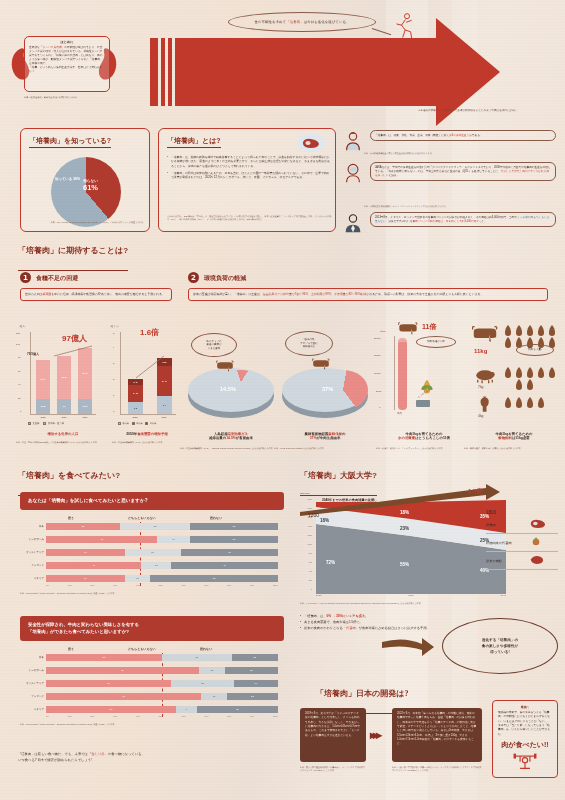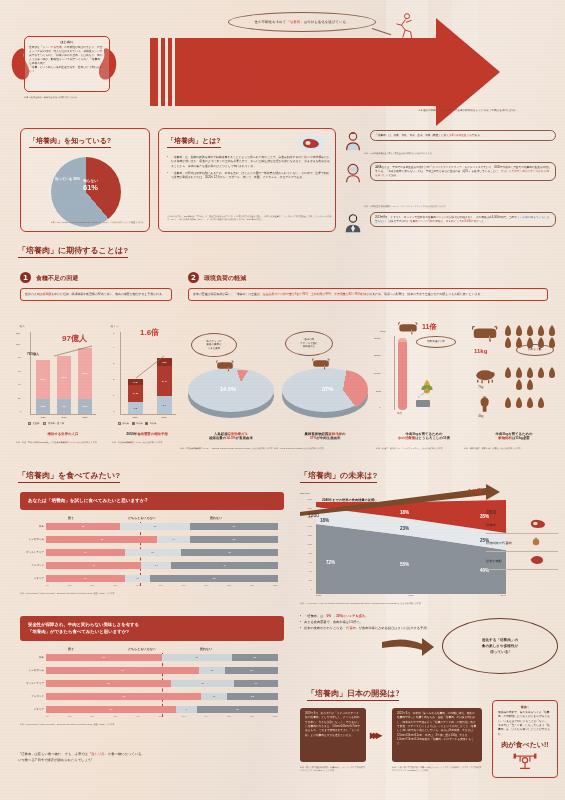--- a/index.html
+++ b/index.html
@@ -58,21 +58,21 @@
   .intro-card p { font-size:2.7px; line-height:1.5; color:#4a3228; }
   .intro-card p .hl { color:#c0392b; }
   .intro-src { position:absolute; left:24px; top:96px; font-size:2.2px; color:#7a5a48; width:110px;}
 
   
   .card { position:absolute; border:1px solid #c0392b; border-radius:6px;
     background:rgba(255,255,255,.18); }
   .card-title { font-size:7.4px; font-weight:bold; color:#8c2f22;
     border-bottom:1.4px solid #8c2f22; display:inline-block; padding-bottom:1px; }
   .sec-head { position:absolute; font-size:8px; font-weight:bold; color:#8c2f22;
-    border-bottom:1.6px solid #8c2f22; padding-bottom:1px; }
+    border-bottom:1.6px solid #8c2f22; padding-bottom:14px; }
 
   
   #know-card { left:20px; top:128px; width:130px; height:104px; }
   #know-card .card-title { margin:6px 0 0 8px; font-size:7px; }
   .pie-know { position:absolute; left:30px; top:28px; width:70px; height:70px; border-radius:50%;
     background: conic-gradient(from 0deg, #b03a2e 0deg 140deg, #9fb0bf 140deg 360deg);
     box-shadow: inset 0 0 0 0 #fff; }
   .pie-lab { position:absolute; color:#fff; font-weight:bold; text-align:center; }
   .pie-lab.know { left:34px; top:48px; font-size:3.4px; }
   .pie-lab.unknow { left:62px; top:50px; font-size:7.5px; }
@@ -704,21 +704,21 @@
       <span>90%</span>
       <span>100%</span>
   </div>
   <div class="small-src" style="left:20px; top:723px; width:240px;">出典：Food Frontier／Curtin University「Consumer acceptance of cultured meat」調査（2023）より作成</div>
 
   <div class="closing" style="left:18px; top:752px; width:266px;">
     <span>「培養肉」は新しい食べ物だ。でも、未来では「</span><span class="hl">当たり前</span><span>」の食べ物になっている。</span><br>
     <span>いつ食べる? 日本で販売が認められたらでしょう!</span>
   </div>
 
-  <div class="sec-head" style="left:300px; top:470px;">「培養肉」の未来は?</div>
+  <div class="sec-head" style="left:300px; top:470px;">「培養肉」大阪大学?</div>
 
   <div class="chart-axis-lab" style="left:300px; top:492px;">($bil bon)</div>
 
   <div style="position:absolute;left:300px;top:498px;width:12px;height:92px;font-size:2px;color:#8a7466;
               display:flex;flex-direction:column;justify-content:space-between;text-align:right;">
     <span>2000</span>
       <span>1800</span>
       <span>1600</span>
       <span>1400</span>
       <span>1200</span>
@@ -815,21 +815,21 @@
   </svg>
 
   <div class="oval-note" style="left:442px; top:618px; width:116px; height:56px;">
     <div>
       <div>進化する「培養肉」の</div>
       <div>食の楽しさや多様性が</div>
       <div>待っている!</div>
     </div>
   </div>
 
-  <div class="sec-head" style="left:307px; top:688px;font-family:Liberation Serif, serif;">「培養肉」日本の開発は?</div>
+  <div class="sec-head" style="left:316px; top:688px;font-family:Liberation Serif, serif;">「培養肉」日本の開発は?</div>
 
   <div class="dark-card" style="left:300px; top:708px; width:66px; height:54px;">2019年3月、東京大学が「サイコロステーキ状の培養肉」として発表した。チームを初めて発表し、大きな話題になった。できあがった培養肉の大きさは、1.0cm×0.8cm×0.7cmであるもの。これまで実現されてきた「ミンチ状」より培養肉は大きな進歩といえる。</div>
   <div class="small-src" style="left:300px; top:766px; width:66px; color:#7a5a48;">出典：東京大学生産技術研究所／日清食品ホールディングス 共同研究プレスリリース（2019年3月）より作成</div>
 
   <div class="chev" style="left:370px; top:728px;">▸▸▸</div>
 
   <div class="dark-card" style="left:392px; top:708px; width:90px; height:54px;">2022年3月、日本初「食べられる培養肉」の作製に成功。最新の培養肉で作った培養牛肉ならぬ、国産「培養肉」の試食が行われた。肉本来の中で自然を持つ「培養ステーキ肉」の実用化に向けて前進。ステーキといくよりはレッドより小さめに分こと。培養した厚い肉であり成分としている。長さは2cm前後、大きさは、5.5cm×2.8cm×3.1cm。目標は、3年後に重さ100g、大きさ1.0cm×7.3cm×2.2cm程度の「培養肉」のステーキを実現すること。</div>
   <div class="small-src" style="left:392px; top:766px; width:90px; color:#7a5a48;">出典：大阪大学／島津製作所／伊藤ハム米久ホールディングス／凸版印刷／シグマクシス 共同研究プレスリリース（2022年3月）より作成</div>
 
   <div class="final-card" style="left:492px; top:700px; width:66px; height:78px;">

